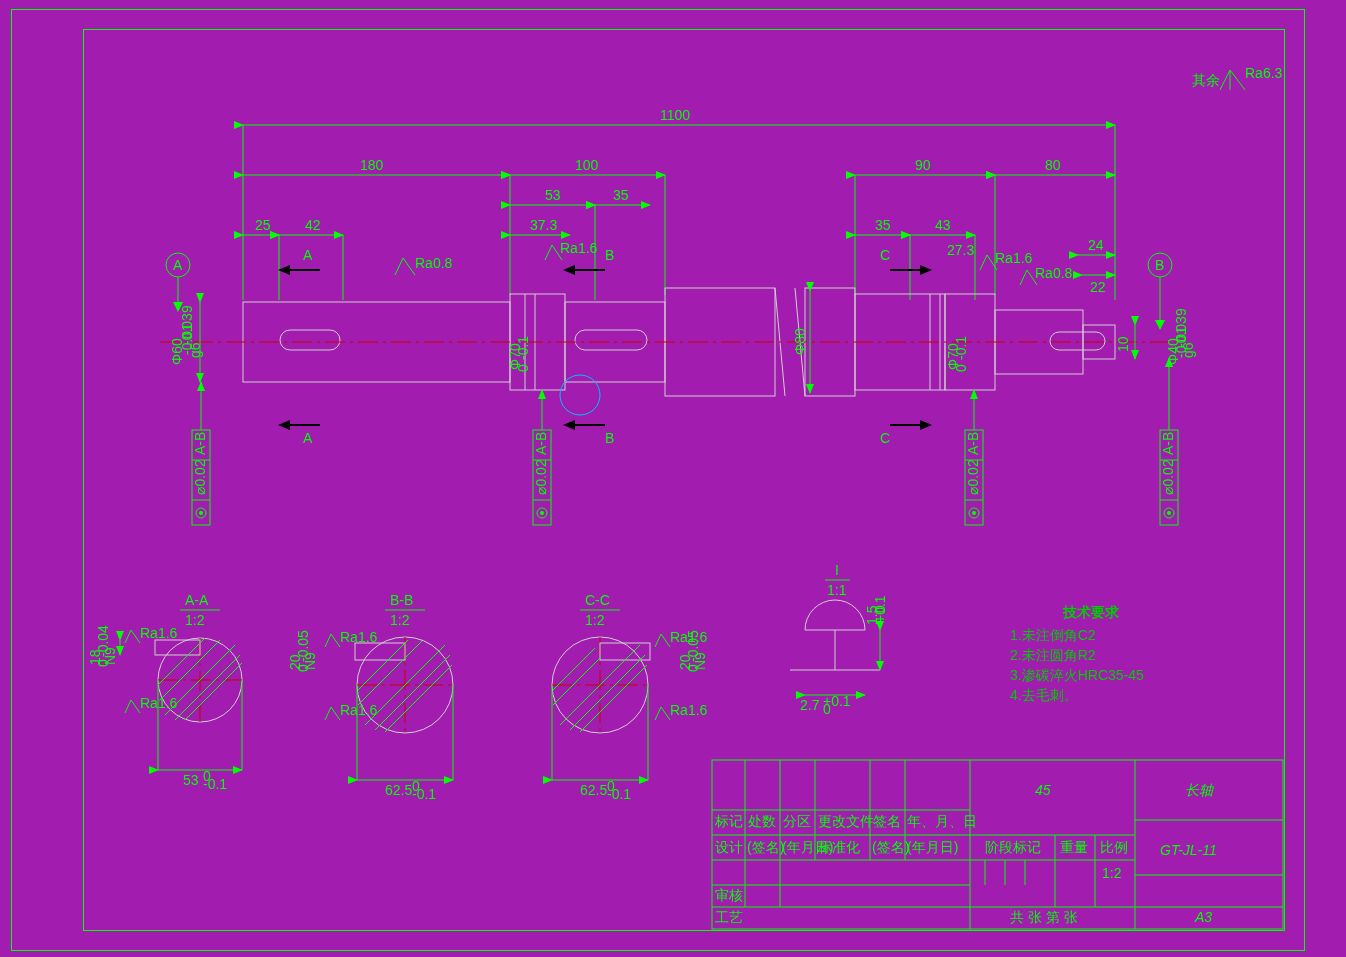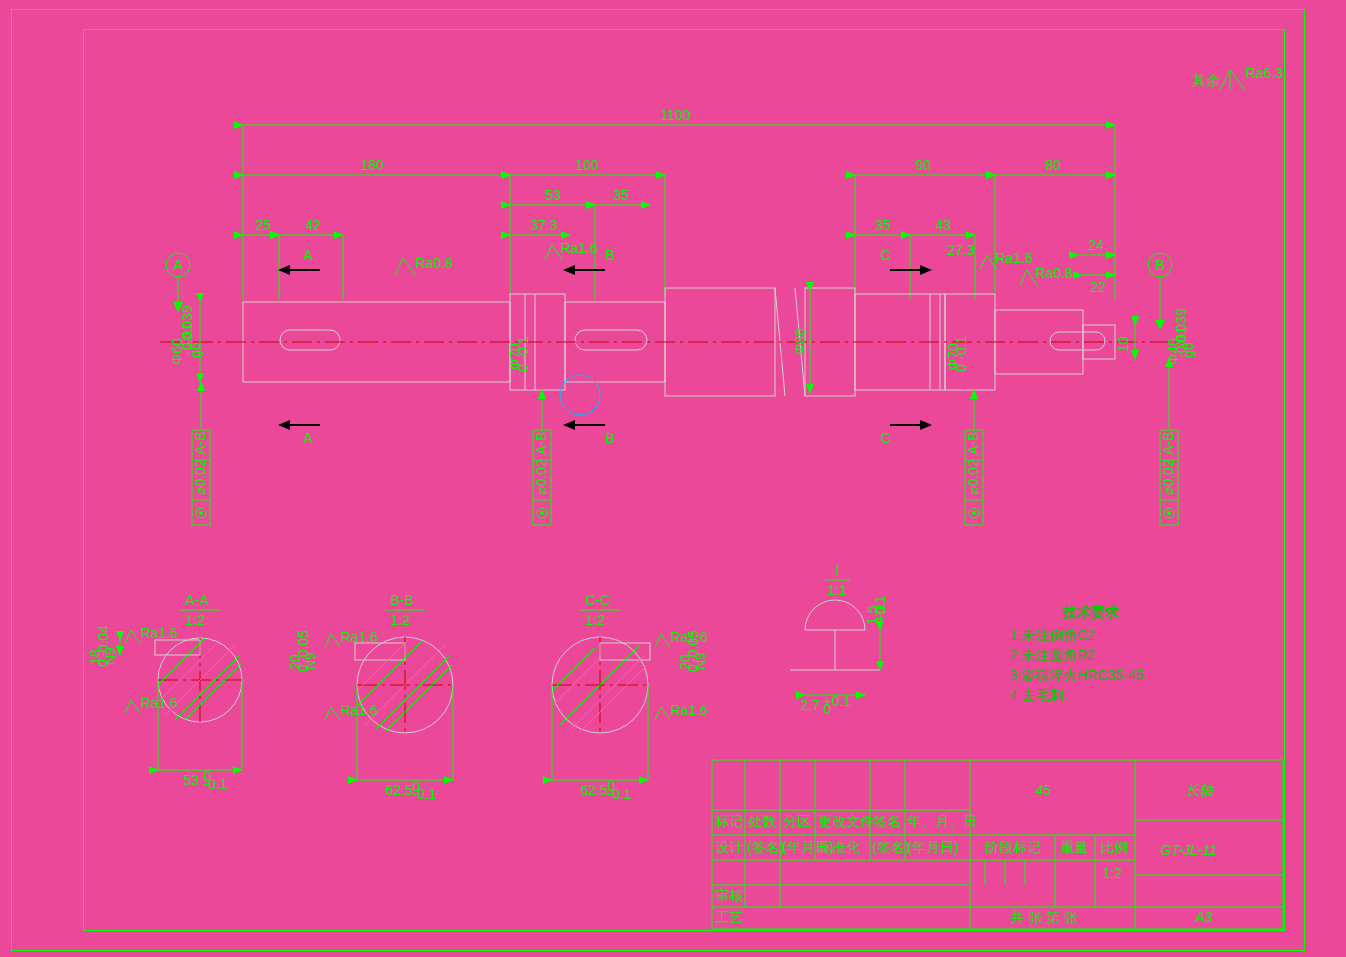--- a/index.html
+++ b/index.html
@@ -1,16 +1,16 @@
 <!DOCTYPE html>
 <html><head>
 <meta charset="utf-8">
 <style>
 body{margin:0;background:#393939;font-family:Arial,sans-serif}
-.canvas{width:1346px;height:957px;background:#ec4899;position:relative}
+.canvas{width:1346px;height:957px;background:#a21caf;position:relative}
 .frame{position:absolute;border:1px solid #00ff00}
 .outer{left:11px;top:9px;width:1292px;height:940px}
 .inner{left:83px;top:29px;width:1200px;height:900px}
 text,tspan{font-family:Arial,sans-serif}
 .g{stroke:#00ff00;fill:none}
 .gf{fill:#00ff00}
 .gt{fill:#00ff00;font-size:14px}
 .gtb{fill:#00cc00;font-size:14px;font-weight:bold}
 .w{stroke:#d0d0d0;fill:none}
 .r{stroke:#cc0000;fill:none;stroke-dasharray:20 5 3 5}

